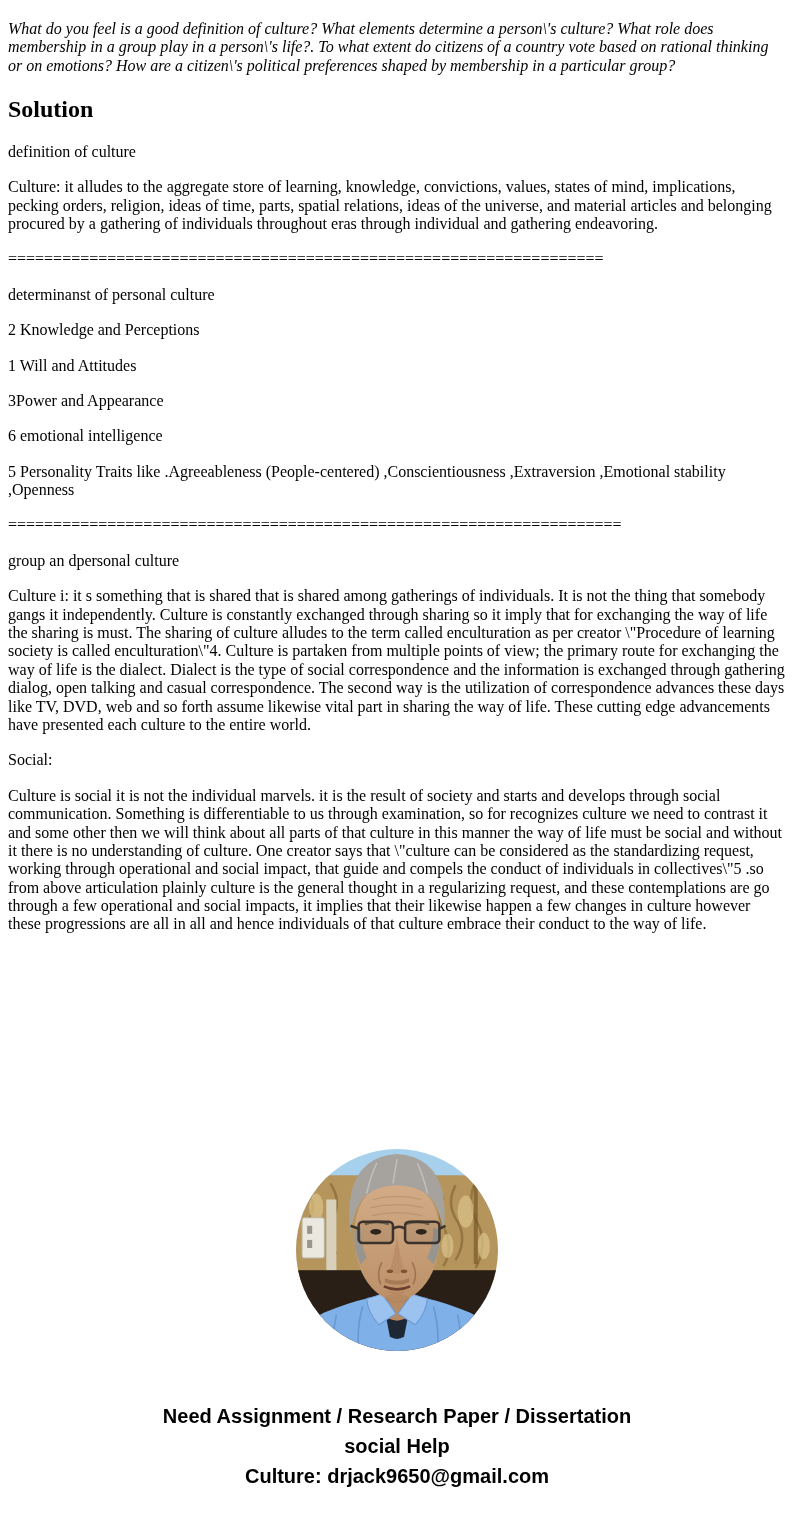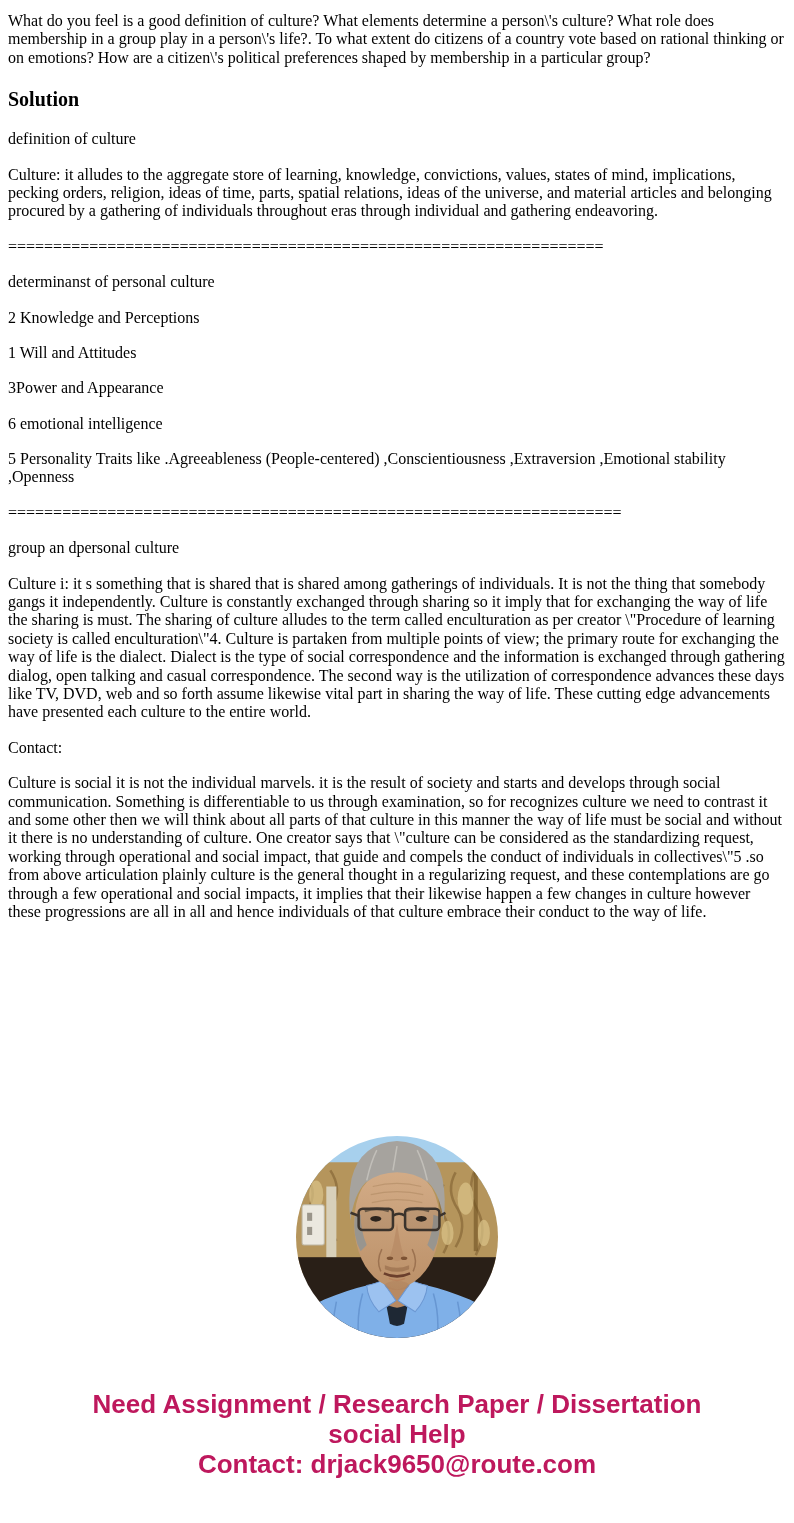--- a/index.html
+++ b/index.html
@@ -8,45 +8,45 @@
     min-height: 1523px;
     box-sizing: border-box;
     padding: 8px 8px 16px 8px;
     font-family: "Liberation Serif", serif;
     font-size: 16px;
     line-height: 1.15;
     color: #000000;
     background: #ffffff;
   }
   .page p { margin: 17px 0; }
-  p.question { margin-top: 4px; }
+  p.question { margin-top: 12px; font-style: italic; }
   h3.solution-heading {
     font-family: "Liberation Serif", serif;
-    font-size: 20px;
+    font-size: 24px;
     font-weight: bold;
     margin: 21px 0 19px 0;
   }
   p.separator {
     white-space: nowrap;
     overflow: hidden;
     letter-spacing: 0;
   }
   .avatar-wrap {
     margin-top: 215px;
     text-align: center;
   }
   .avatar-wrap svg { display: inline-block; }
   .footer {
     margin-top: 46px;
     text-align: center;
     font-family: "Liberation Sans", sans-serif;
     font-weight: bold;
-    font-size: 26px;
+    font-size: 20px;
     line-height: 30px;
-    color: #be185d;
+    color: #000000;
   }
 </style>
 </head>
 <body>
 
 <div class="page">
 
   <p class="question">What do you feel is a good definition of culture? What elements determine a person\'s culture? What role does membership in a group play in a person\'s life?. To what extent do citizens of a country vote based on rational thinking or on emotions? How are a citizen\'s political preferences shaped by membership in a particular group?</p>
 
   <h3 class="solution-heading">Solution</h3>
@@ -56,21 +56,21 @@
   <p class="separator">==================================================================</p>
   <p>determinanst of personal culture</p>
   <p>2 Knowledge and Perceptions</p>
   <p>1 Will and Attitudes</p>
   <p>3Power and Appearance</p>
   <p>6 emotional intelligence</p>
   <p>5 Personality Traits like .Agreeableness (People-centered) ,Conscientiousness ,Extraversion ,Emotional stability ,Openness</p>
   <p class="separator">====================================================================</p>
   <p>group an dpersonal culture</p>
   <p>Culture i: it s something that is shared that is shared among gatherings of individuals. It is not the thing that somebody gangs it independently. Culture is constantly exchanged through sharing so it imply that for exchanging the way of life the sharing is must. The sharing of culture alludes to the term called enculturation as per creator \"Procedure of learning society is called enculturation\"4. Culture is partaken from multiple points of view; the primary route for exchanging the way of life is the dialect. Dialect is the type of social correspondence and the information is exchanged through gathering dialog, open talking and casual correspondence. The second way is the utilization of correspondence advances these days like TV, DVD, web and so forth assume likewise vital part in sharing the way of life. These cutting edge advancements have presented each culture to the entire world.</p>
-  <p>Contact:</p>
+  <p>Social:</p>
   <p>Culture is social it is not the individual marvels. it is the result of society and starts and develops through social communication. Something is differentiable to us through examination, so for recognizes culture we need to contrast it and some other then we will think about all parts of that culture in this manner the way of life must be social and without it there is no understanding of culture. One creator says that \"culture can be considered as the standardizing request, working through operational and social impact, that guide and compels the conduct of individuals in collectives\"5 .so from above articulation plainly culture is the general thought in a regularizing request, and these contemplations are go through a few operational and social impacts, it implies that their likewise happen a few changes in culture however these progressions are all in all and hence individuals of that culture embrace their conduct to the way of life.</p>
 
   <div class="avatar-wrap">
     <svg width="202" height="202" viewBox="0 0 200 200" role="img">
       <defs>
         <clipPath id="avclip">
             <circle cx="100" cy="100" r="100"></circle>
           </clipPath>
         <linearGradient id="skingrad" x1="0" y1="0" x2="0" y2="1">
           <stop offset="0" stop-color="#d3ac87"></stop>
@@ -169,16 +169,16 @@
 
           <ellipse cx="100" cy="148" rx="12" ry="4.5" fill="#a87a55" opacity="0.35"></ellipse>
         </g>
       </g>
     </svg>
   </div>
 
   <div class="footer">
     <div>Need Assignment / Research Paper / Dissertation</div>
     <div>social Help</div>
-    <div>Contact: drjack9650@route.com</div>
+    <div>Culture: drjack9650@gmail.com</div>
   </div>
 
 </div>
 
 </body></html>

